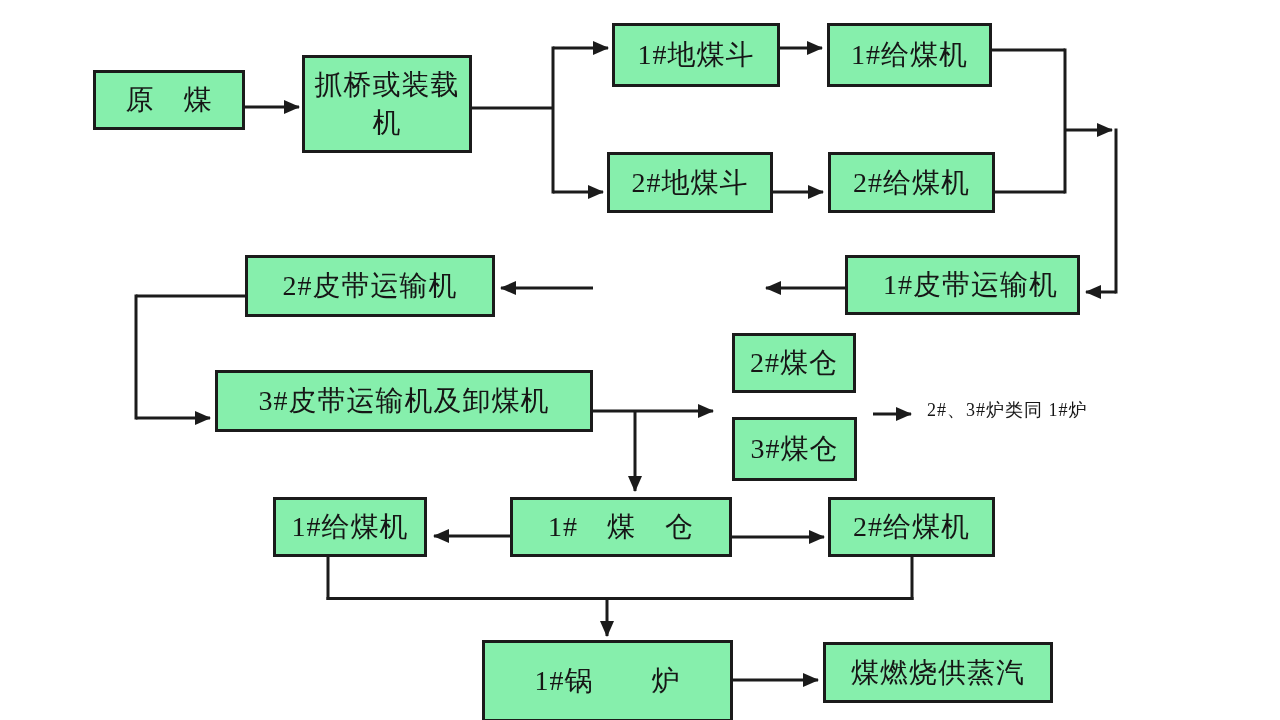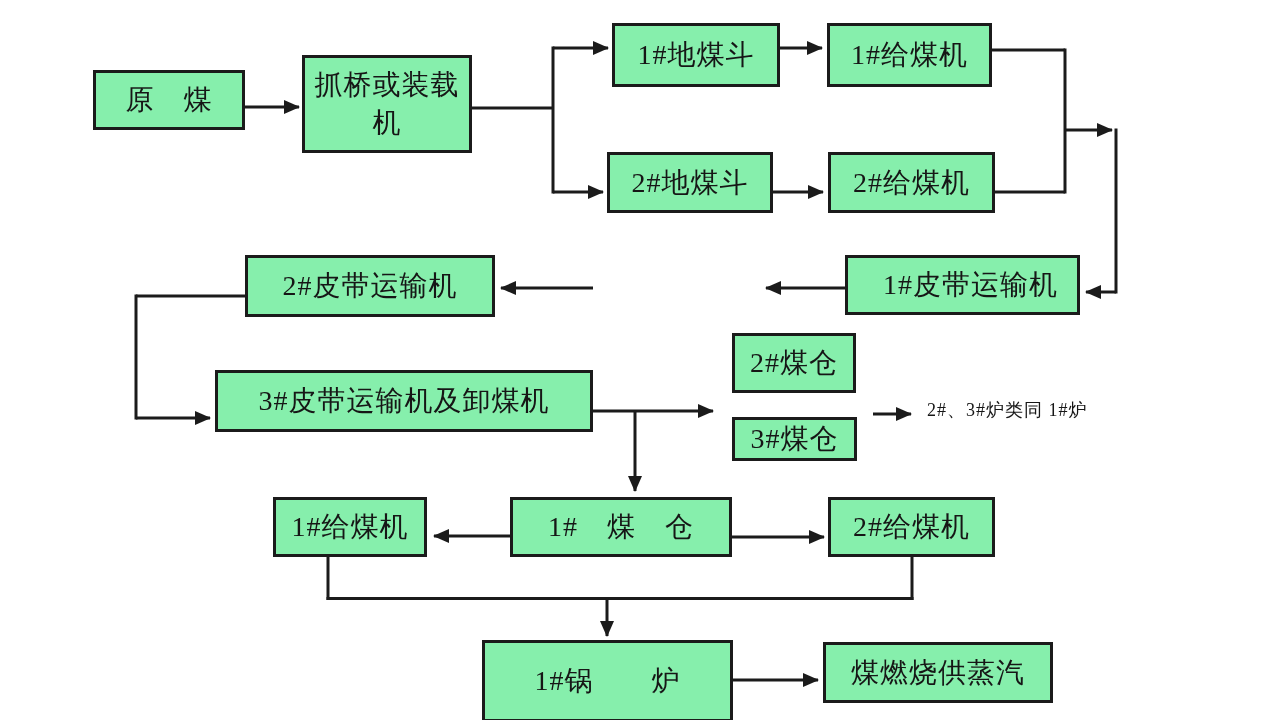--- a/index.html
+++ b/index.html
@@ -22,21 +22,21 @@
   #n-grab  {left:302px;top:55px; width:170px;height:98px;}
   #n-hop1  {left:612px;top:23px; width:168px;height:64px;}
   #n-feed1t{left:827px;top:23px; width:165px;height:64px;}
   #n-hop2  {left:607px;top:152px;width:166px;height:61px;}
   #n-feed2t{left:828px;top:152px;width:167px;height:61px;}
   #n-belt1 {left:845px;top:255px;width:235px;height:60px;padding-left:16px;}
   #n-crush {left:593px;top:255px;width:167px;height:62px;}
   #n-belt2 {left:245px;top:255px;width:250px;height:62px;}
   #n-belt3 {left:215px;top:370px;width:378px;height:62px;justify-content:center;}
   #n-bunk2 {left:732px;top:333px;width:124px;height:60px;}
-  #n-bunk3 {left:732px;top:417px;width:125px;height:44px;}
+  #n-bunk3 {left:732px;top:417px;width:125px;height:64px;}
   #n-feed1b{left:273px;top:497px;width:154px;height:60px;}
   #n-bunk1 {left:510px;top:497px;width:222px;height:60px;}
   #n-feed2b{left:828px;top:497px;width:167px;height:60px;}
   #n-boil  {left:482px;top:640px;width:251px;height:82px;}
   #n-steam {left:823px;top:642px;width:230px;height:61px;}
   #side-note{left:927px;top:398px;}
   .wire{stroke:#1b1b1b;stroke-width:3;fill:none;}
 </style>
 </head>
 <body>

